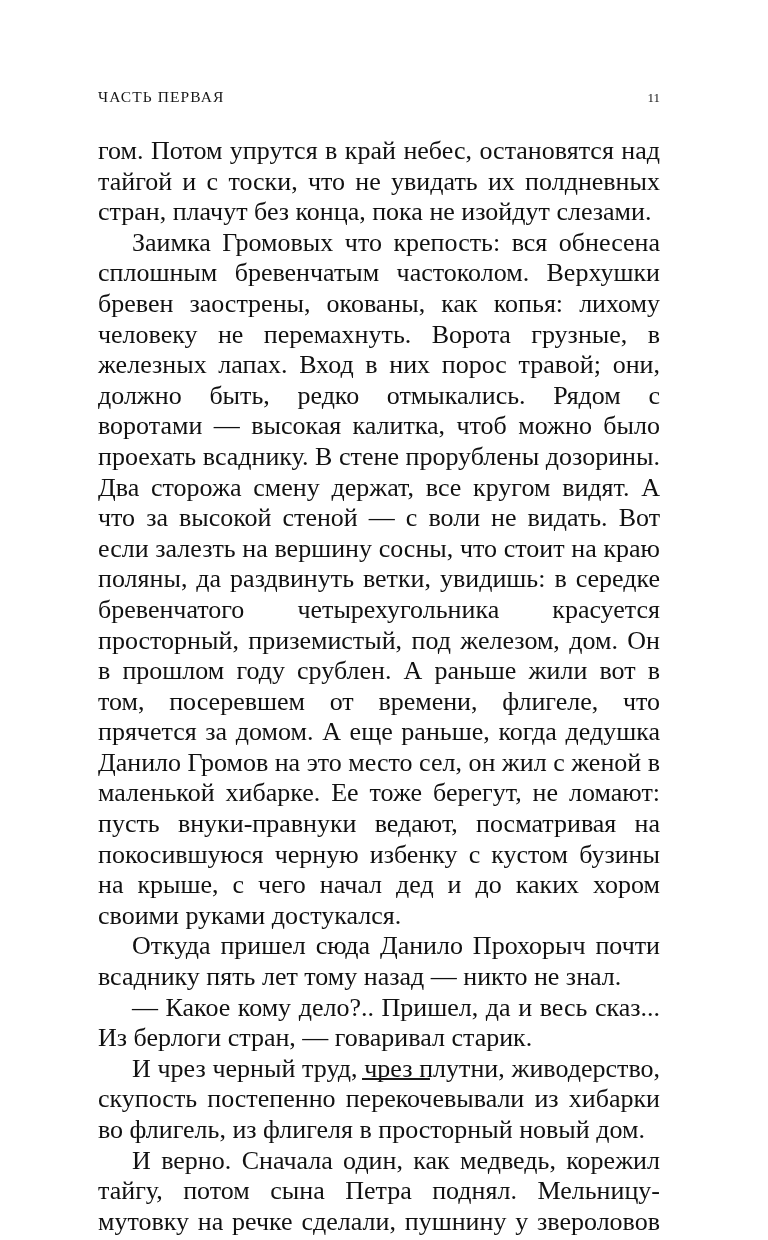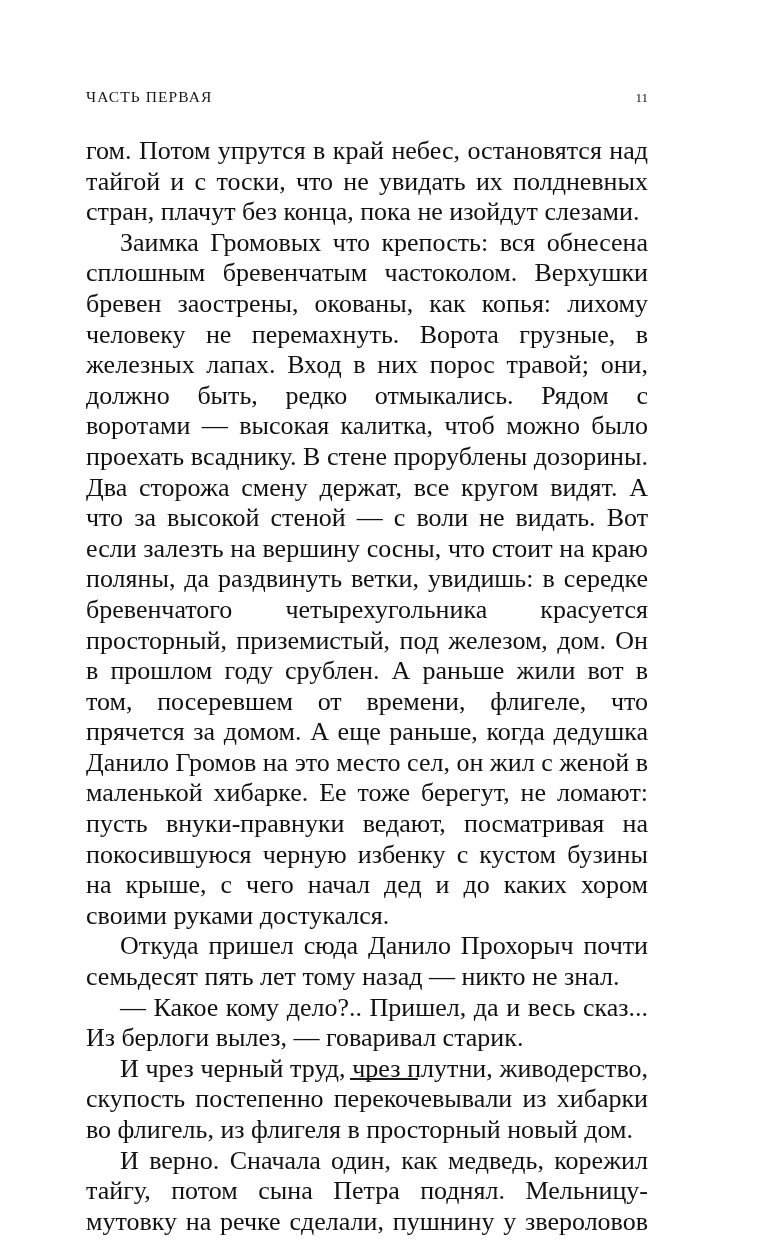--- a/index.html
+++ b/index.html
@@ -10,21 +10,21 @@
   body {
     width: 768px;
     height: 1240px;
     font-family: "Liberation Serif", serif;
     color: #151515;
     position: relative;
     overflow: hidden;
   }
   .page {
     position: absolute;
-    left: 0;
+    left: 12px;
     top: 0;
     width: 687px;
     height: 1240px;
     box-sizing: border-box;
   }
   .running-head {
     position: absolute;
     left: 86px;
     top: 88px;
     width: 562px;
@@ -89,22 +89,22 @@
 <div class="page">
 
   <div class="running-head">
     <span class="head-title">ЧАСТЬ ПЕРВАЯ</span>
     <span class="folio">11</span>
   </div>
 
   <div class="body-text">
     <p class="no-indent">гом. Потом упрутся в край небес, остановятся над тайгой и с тоски, что не увидать их полдневных стран, плачут без конца, пока не изойдут слезами.</p>
     <p>Заимка Громовых что крепость: вся обнесена сплошным бревенчатым частоколом. Верхушки бревен заострены, окованы, как копья: лихому человеку не перемахнуть. Ворота грузные, в железных лапах. Вход в них порос травой; они, должно быть, редко отмыкались. Рядом с воротами — высокая калитка, чтоб можно было проехать всаднику. В стене прорублены дозорины. Два сторожа смену держат, все кругом видят. А что за высокой стеной — с воли не видать. Вот если залезть на вершину сосны, что стоит на краю поляны, да раздвинуть ветки, увидишь: в середке бревенчатого четырехугольника красуется просторный, приземистый, под железом, дом. Он в прошлом году срублен. А раньше жили вот в том, посеревшем от времени, флигеле, что прячется за домом. А еще раньше, когда дедушка Данило Громов на это место сел, он жил с женой в маленькой хибарке. Ее тоже берегут, не ломают: пусть внуки-правнуки ведают, посматривая на покосившуюся черную избенку с кустом бузины на крыше, с чего начал дед и до каких хором своими руками достукался.</p>
-    <p>Откуда пришел сюда Данило Прохорыч почти семьдесят пять лет тому назад — никто не знал.</p>
-    <p class="dialogue">— Какое кому дело?.. Пришел, да и весь сказ... Из берлоги вылез, — говаривал старик.</p>
+    <p>Откуда пришел сюда Данило Прохорыч почти всаднику пять лет тому назад — никто не знал.</p>
+    <p class="dialogue">— Какое кому дело?.. Пришел, да и весь сказ... Из берлоги стран, — говаривал старик.</p>
     <p>И чрез черный труд, чрез плутни, живодерство, скупость постепенно перекочевывали из хибарки во флигель, из флигеля в просторный новый дом.</p>
     <p>И верно. Сначала один, как медведь, корежил тайгу, потом сына Петра поднял. Мельницу-мутовку на речке сделали, пушнину у звероловов скупали, копейку берегли.</p>
   </div>
 
   <div class="ornament">
     <div class="rule"></div>
   </div>
 
 </div>
 

